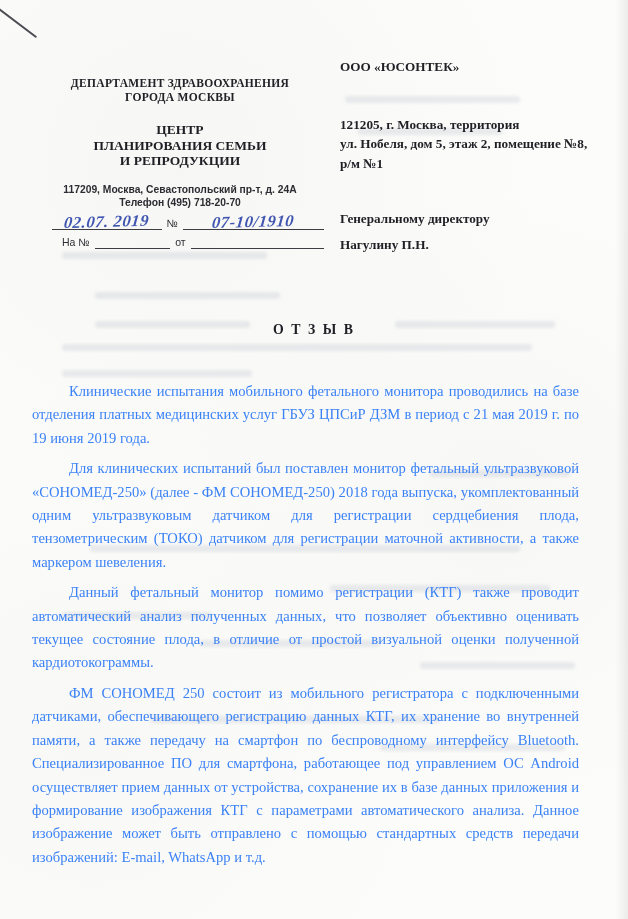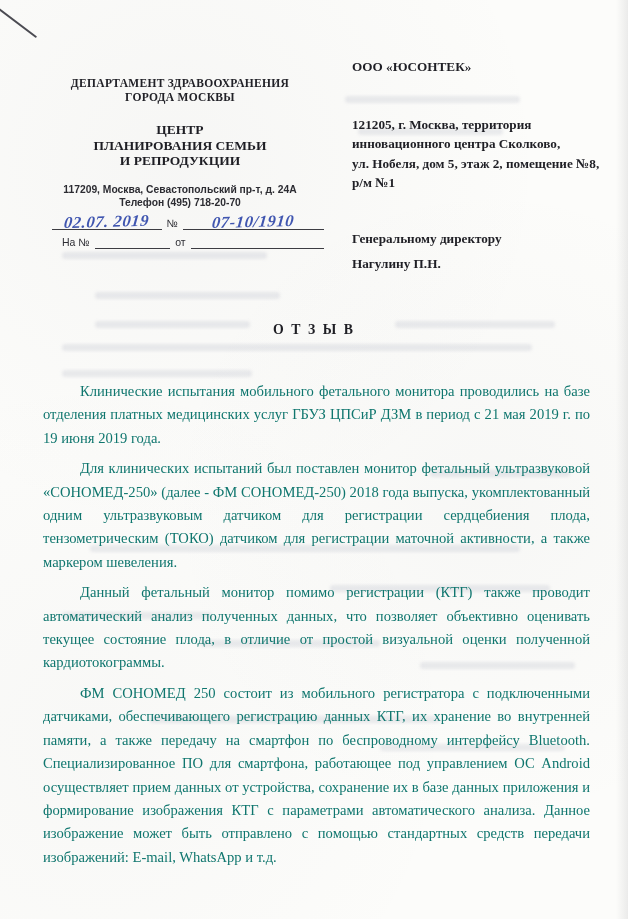--- a/index.html
+++ b/index.html
@@ -71,36 +71,36 @@
   .hw {
     font-family:"Liberation Serif","DejaVu Serif",serif;
     font-style:italic; font-weight:600;
     color:#4056b0; font-size:16.5px; letter-spacing:0.6px;
     transform:skewX(-7deg) rotate(-1.5deg);
     position:relative; top:3px; white-space:nowrap;
   }
 
   
   .recipient {
-    position:absolute; left:352px; top:57px; width:266px;
+    position:absolute; left:340px; top:57px; width:266px;
     font-weight:700; font-size:13.2px; line-height:19.5px; color:#1f1f25;
   }
   .rec-address  { margin-top:38px; }
   .rec-position { margin-top:36px; }
   .rec-name     { margin-top:6px; }
 
   
   .title-block { position:absolute; left:0; right:0; top:322px; text-align:center; }
   .doc-title    { font-size:13.8px; font-weight:700; letter-spacing:2px; color:#1f1f25; }
   .doc-subtitle { font-size:13.6px; font-weight:700; margin-top:13px; color:#1f1f25; }
 
   
   .body-text {
-    position:absolute; left:43px; top:380px; width:547px;
-    font-size:14.6px; line-height:23.4px; text-align:justify; color:#0f766e;
+    position:absolute; left:32px; top:380px; width:547px;
+    font-size:14.6px; line-height:23.4px; text-align:justify; color:#3b82f6;
   }
   .body-text p { margin:0 0 7px 0; text-indent:37px; }
 </style>
 </head>
 <body>
 
 <div class="page">
 
   <div class="pen-mark"></div>
 
@@ -152,21 +152,20 @@
       <span class="field ref-blank1"></span>
       <span class="ref-label">от</span>
       <span class="field ref-blank2"></span>
     </div>
   </div>
 
   <div class="recipient">
     <div>ООО «ЮСОНТЕК»</div>
     <div class="rec-address">
       <div>121205, г. Москва, территория</div>
-      <div>инновационного центра Сколково,</div>
       <div>ул. Нобеля, дом 5, этаж 2, помещение №8,</div>
       <div>р/м №1</div>
     </div>
     <div class="rec-position">Генеральному директору</div>
     <div class="rec-name">Нагулину П.Н.</div>
   </div>
 
   <div class="title-block">
     <div class="doc-title">О Т З Ы В</div>
   </div>

